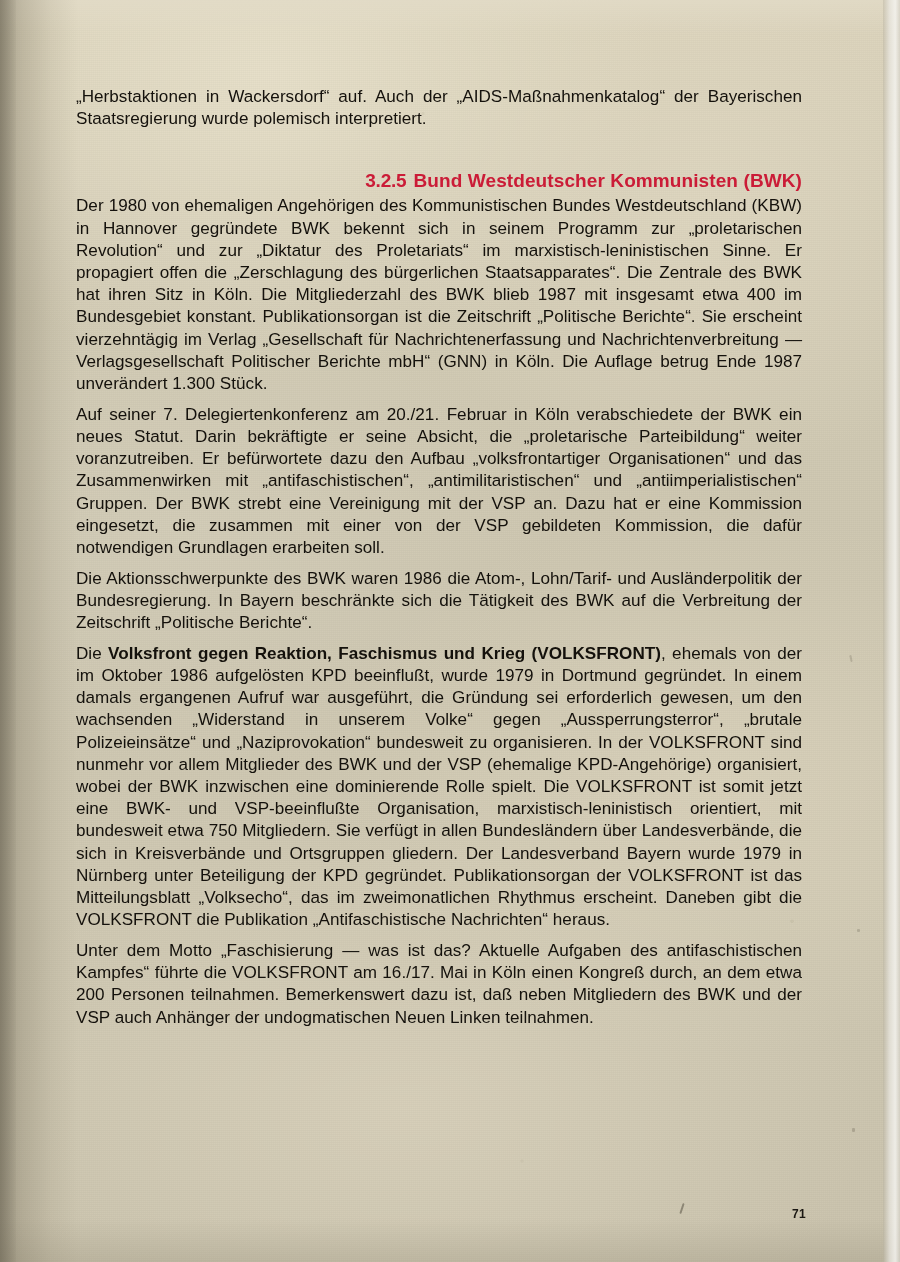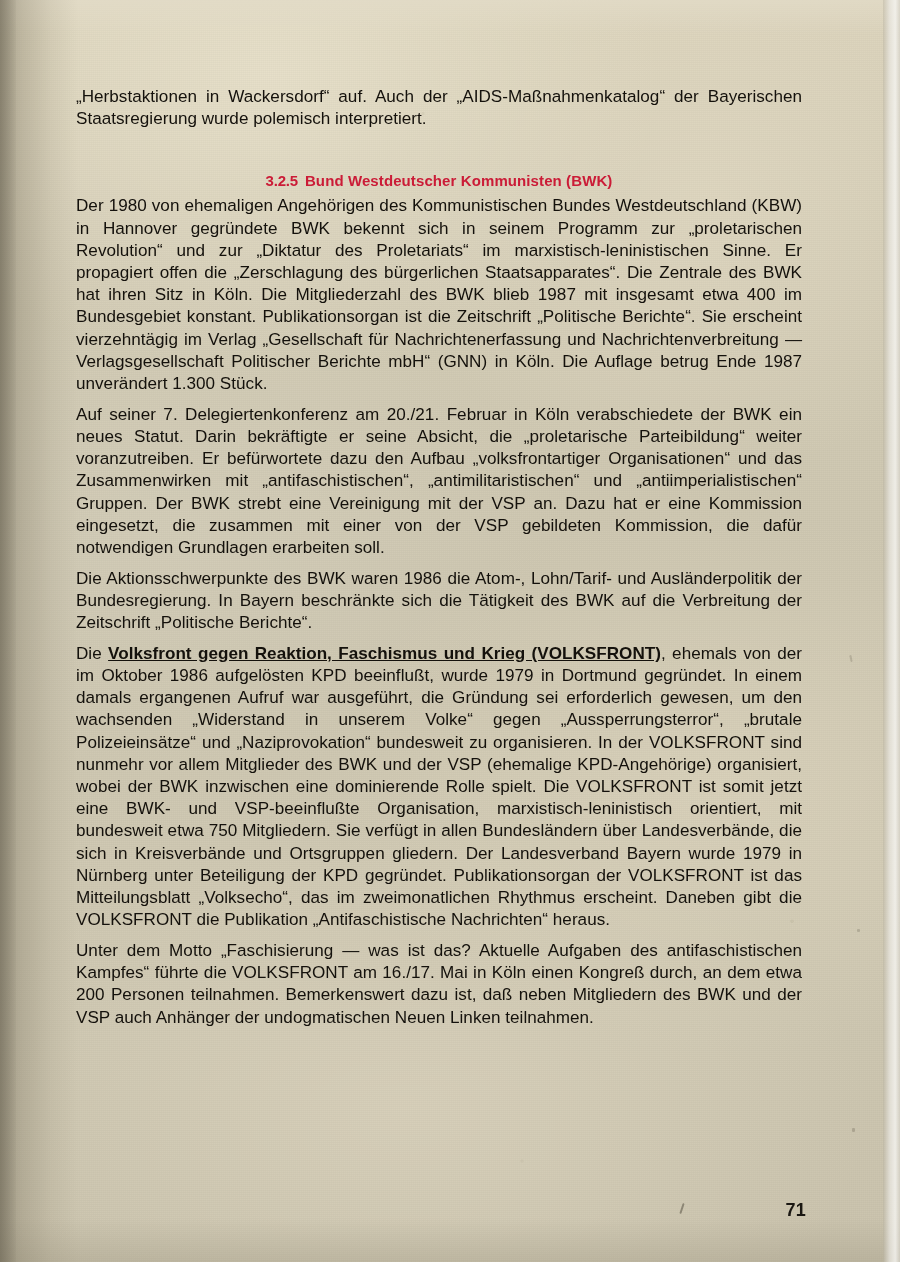--- a/index.html
+++ b/index.html
@@ -115,41 +115,41 @@
     margin: 0 0 0 0;
     text-align: justify;
     hyphens: manual;
   }
   .para + .para { margin-top: 8.5px; }
 
   .section-heading {
     margin: 40px 0 3px 0;
     color: #c8203a;
     font-weight: bold;
-    font-size: 15px;
+    font-size: 19px;
     line-height: 22px;
-    text-align: center;
+    text-align: right;
     letter-spacing: 0.1px;
   }
   .section-heading .num {
     font-weight: bold;
     letter-spacing: -0.2px;
     margin-right: 7px;
   }
 
   .after-heading { margin-top: 2px; }
 
-  b, .b { font-weight: bold; text-decoration: underline; }
+  b, .b { font-weight: bold; }
 
   
   .page-number {
     position: absolute;
     right: 94px;
     bottom: 41px;
-    font-size: 18px;
+    font-size: 12px;
     font-weight: bold;
     color: #1a1712;
     letter-spacing: 0.3px;
   }
 
   
   .speck {
     position: absolute;
     width: 2px;
     height: 11px;

